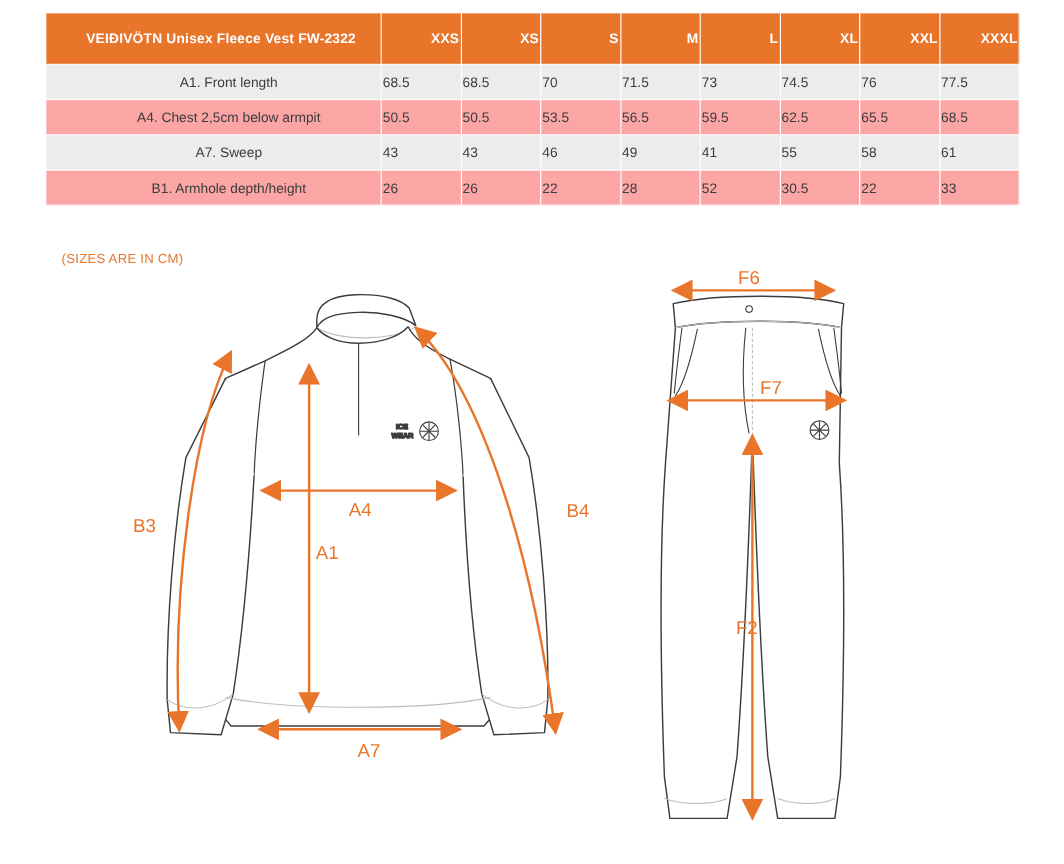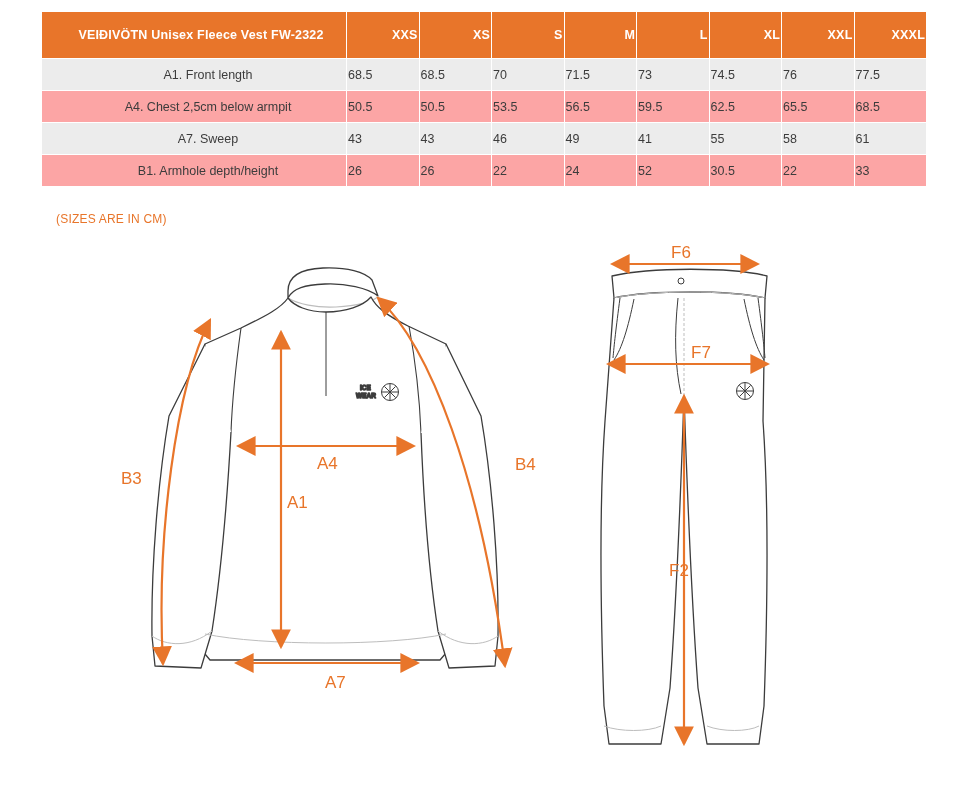--- a/index.html
+++ b/index.html
@@ -59,21 +59,21 @@
   .size-table tbody td.first-col {
     text-align: center;
     padding-left: 29px;
   }
   .size-table col.label-col { width: 305px; }
   .size-table col.val-col { width: 72.5px; }
 
   .units-note {
     position: absolute;
     left: 56px;
-    top: 212px;
+    top: 228px;
     color: #e8752a;
     font-size: 12px;
     letter-spacing: 0.2px;
   }
 
   
   .diagram-area {
     position: absolute;
     left: 0;
     top: 236px;
@@ -155,21 +155,21 @@
       <td>41</td>
       <td>55</td>
       <td>58</td>
       <td>61</td>
     </tr>
     <tr class="even">
       <td class="first-col">B1. Armhole depth/height</td>
       <td>26</td>
       <td>26</td>
       <td>22</td>
-      <td>24</td>
+      <td>28</td>
       <td>52</td>
       <td>30.5</td>
       <td>22</td>
       <td>33</td>
     </tr>
   </tbody>
 </table>
 
 <div class="units-note">(SIZES ARE IN CM)</div>
 

